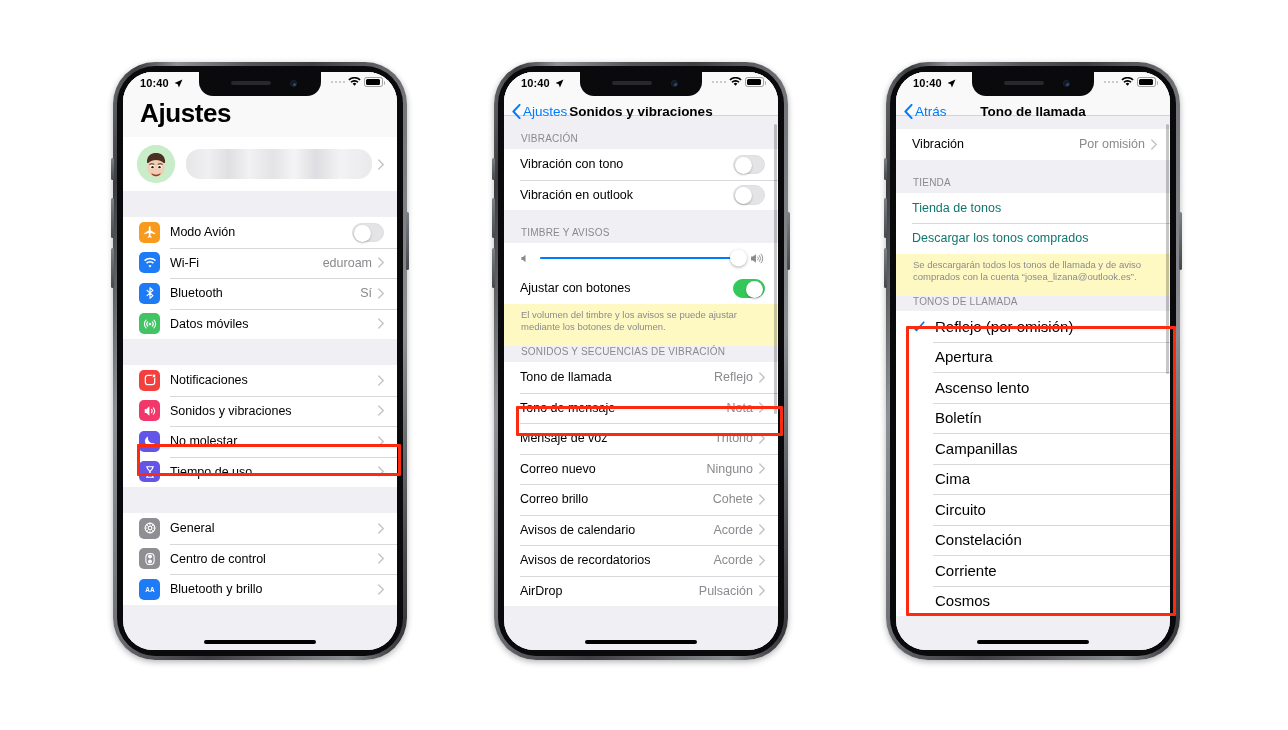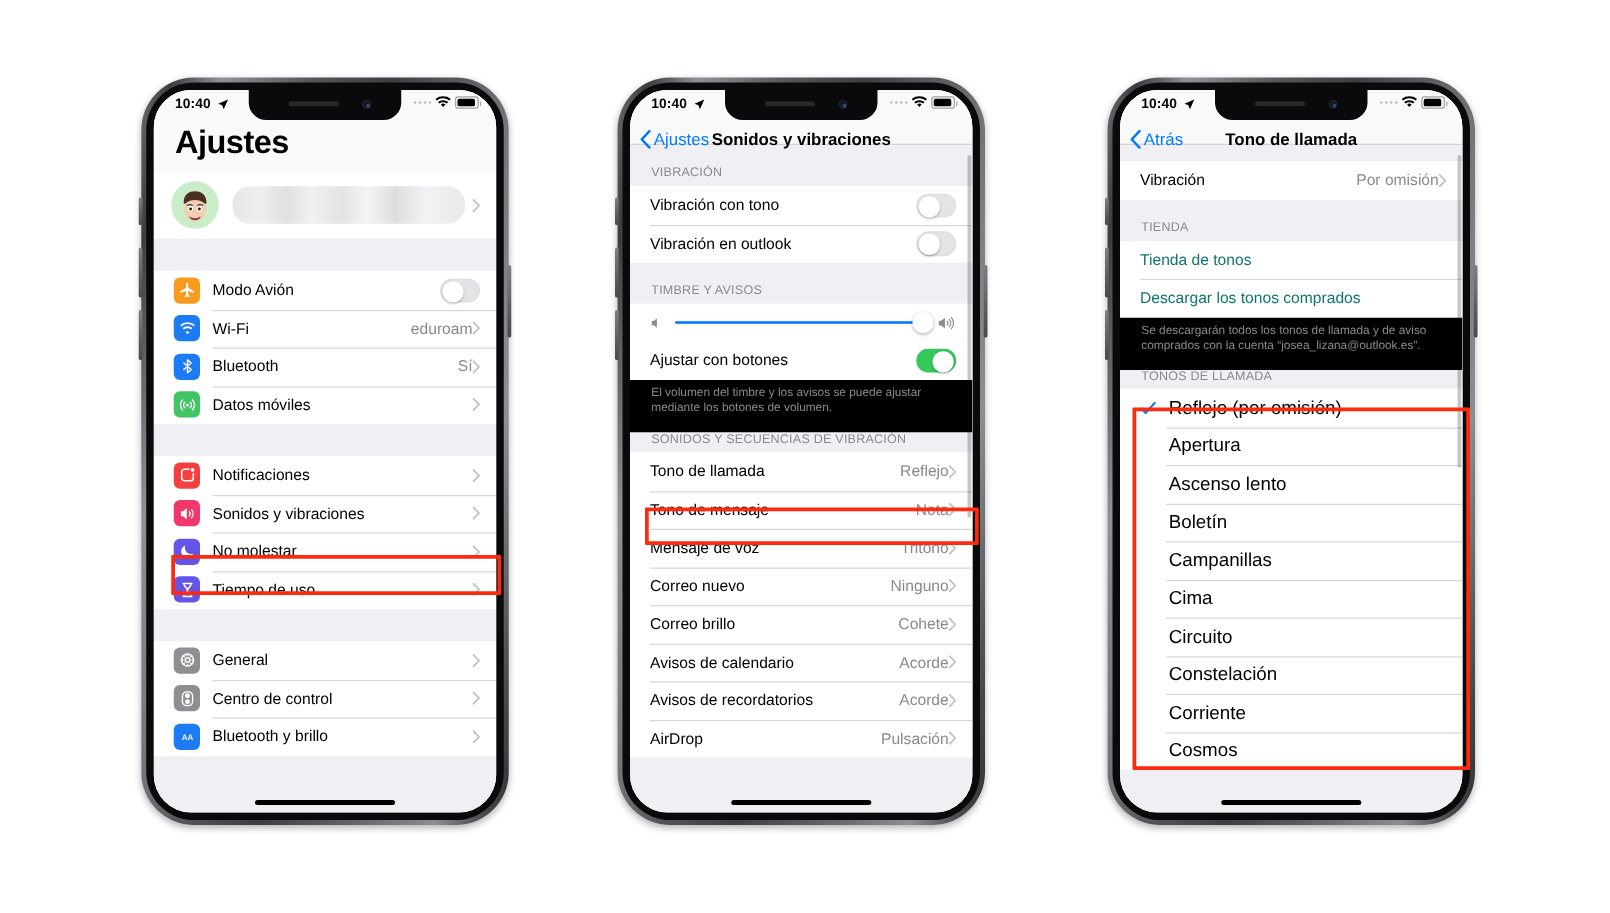--- a/index.html
+++ b/index.html
@@ -153,35 +153,35 @@
     min-height: 30.5px;
     padding-left: 16px; padding-right: 13px;
     background: #fff;
   }
   .row + .row::before {
     content: ""; position: absolute; left: 16px; right: 0; top: 0;
     height: .5px; background: #d8d8dc;
   }
   .row.has-icon + .row.has-icon::before { left: 47px; }
   .row .label { flex: 1; font-size: 12.5px; color: #000; }
-  .row .value { font-size: 12.5px; color: #8a8a8e; }
+  .row .value { font-size: 12.5px; color: #8a8a8e; margin-right: 6px; }
   .row .chev-r { width: 6px; height: 11px; color: #c4c4c6; flex: none; }
 
   .app-icon {
     width: 21px; height: 21px; border-radius: 5px;
     margin-right: 10px; flex: none;
     display: flex; align-items: center; justify-content: center;
     color: #fff;
   }
   .app-icon svg { width: 14px; height: 14px; display: block; }
 
   .footnote {
     padding: 5px 17px 12px 17px;
     font-size: 9.5px; line-height: 1.35; color: #8a8a8e;
-    background: #000000;
+    background: #fef9c3;
   }
 
   
   .toggle {
     width: 32px; height: 19.5px; border-radius: 10px;
     background: #e4e4e6; position: relative; flex: none;
     border: .5px solid #dedee0;
   }
   .toggle i {
     position: absolute; top: 1px; left: 1px;

